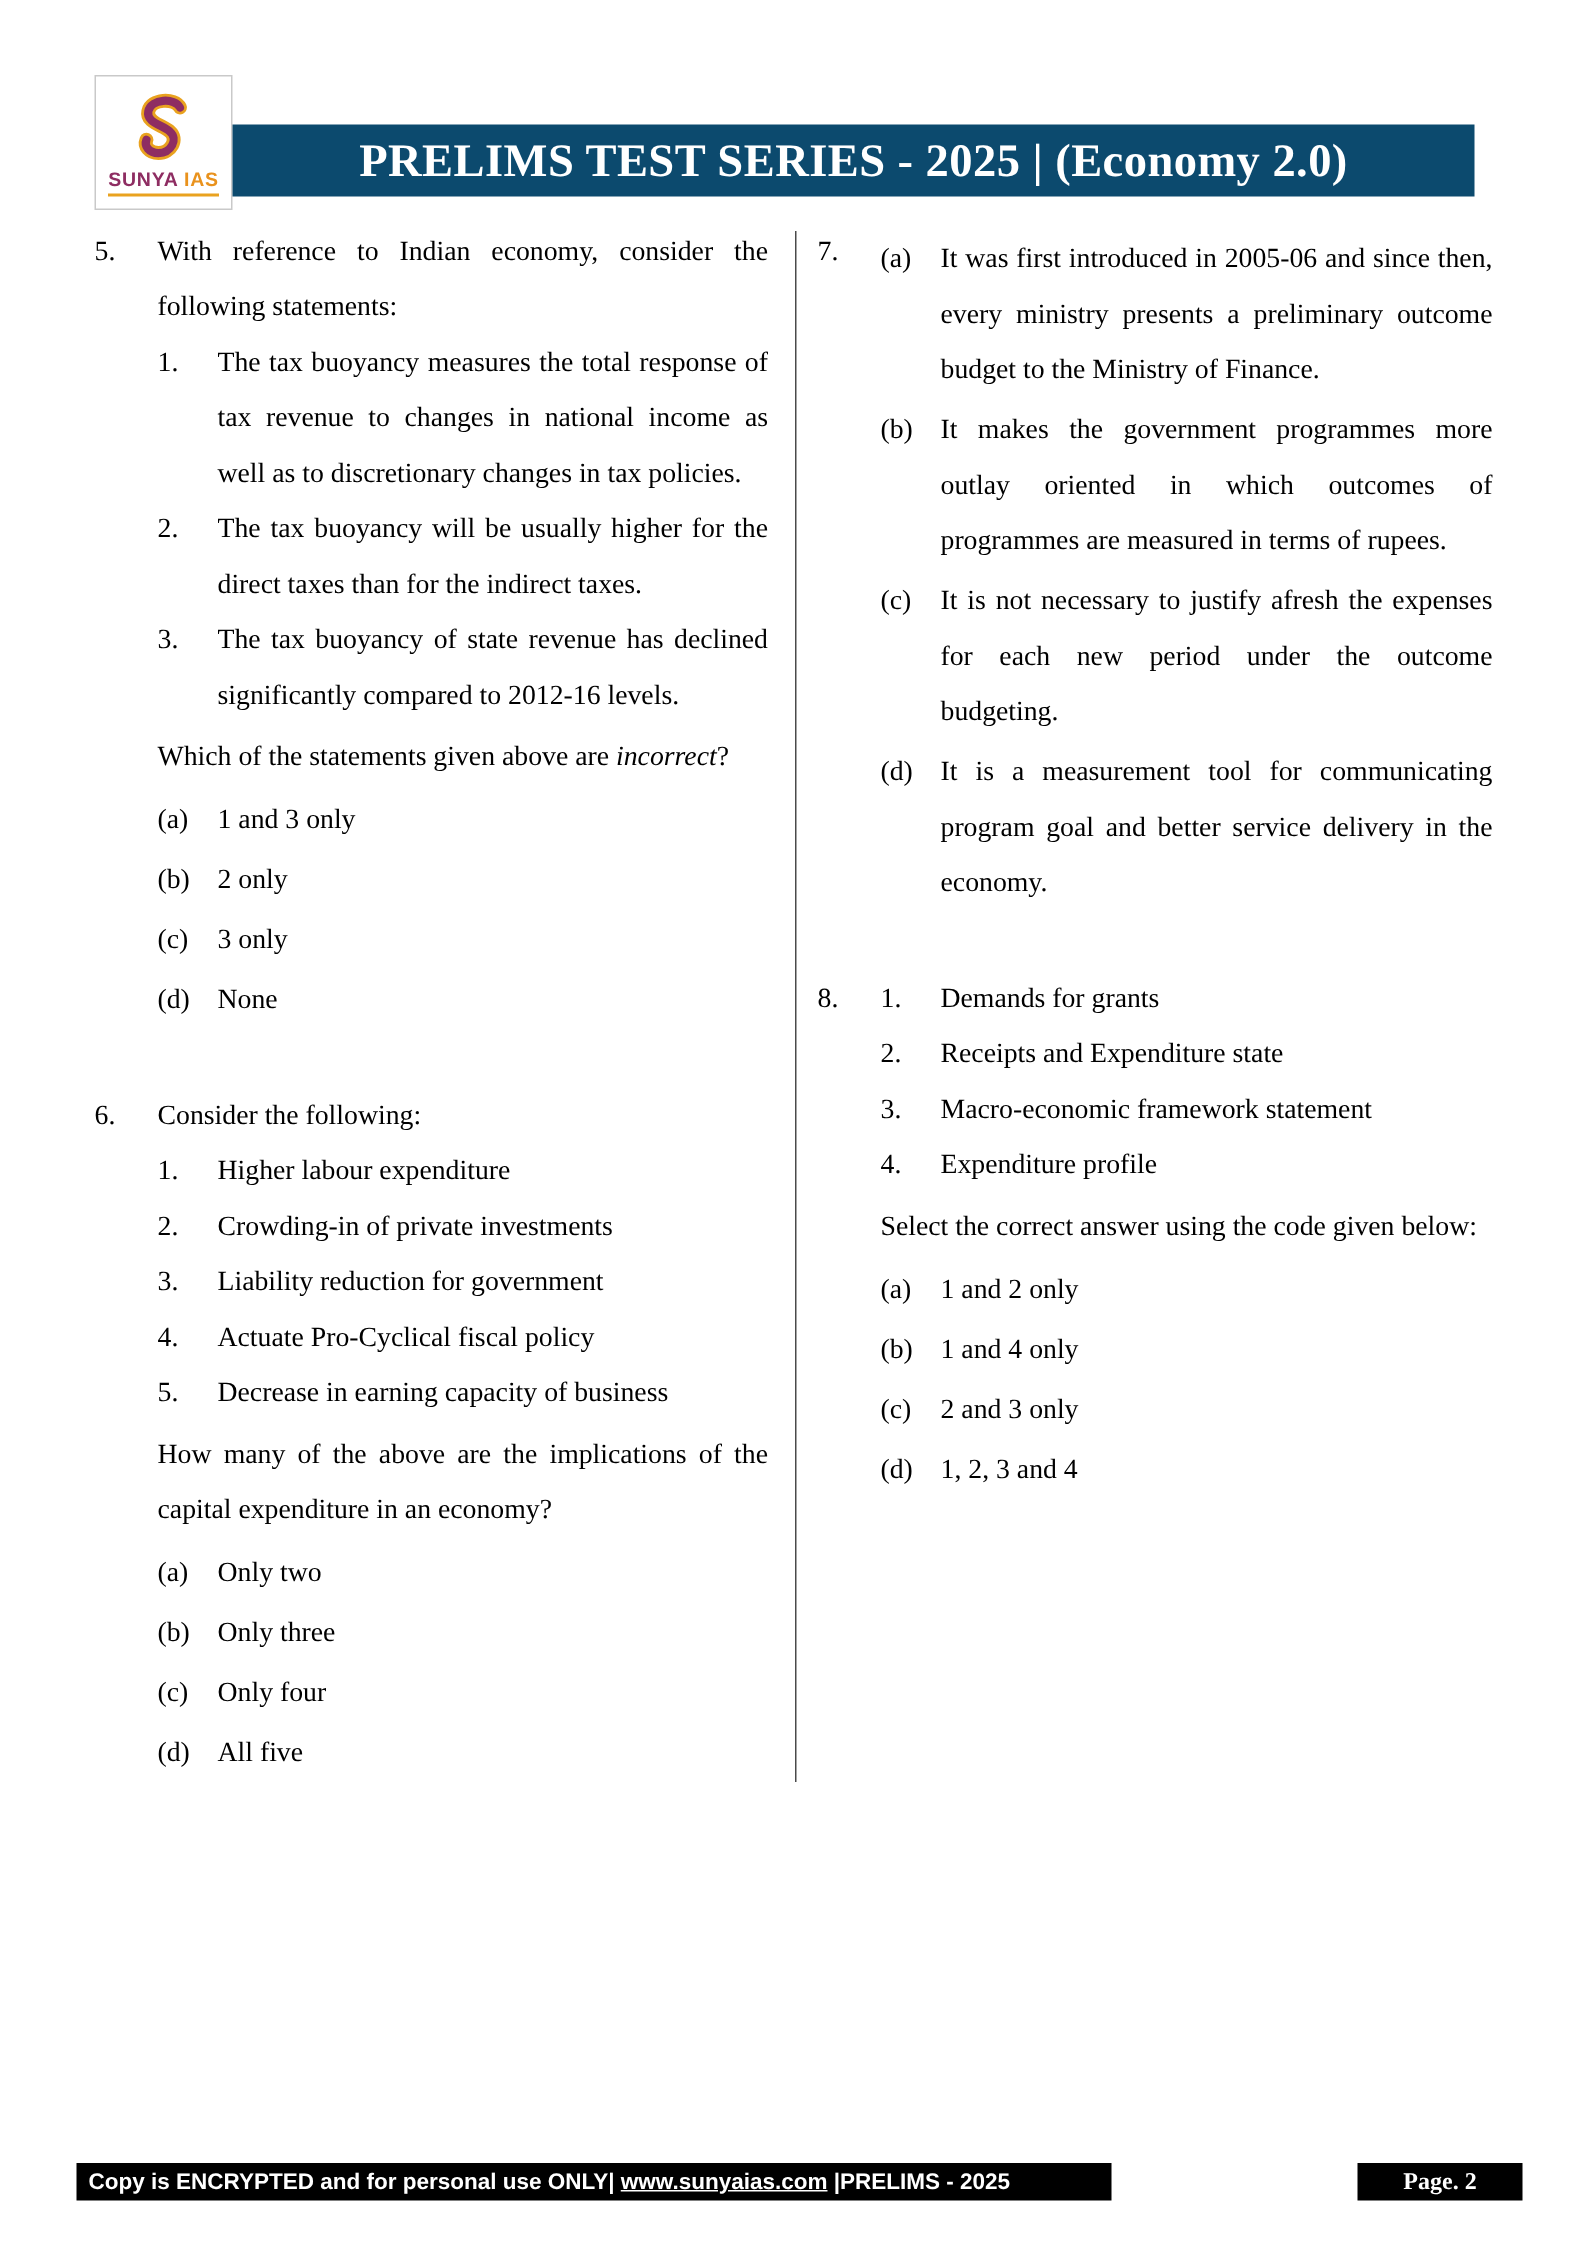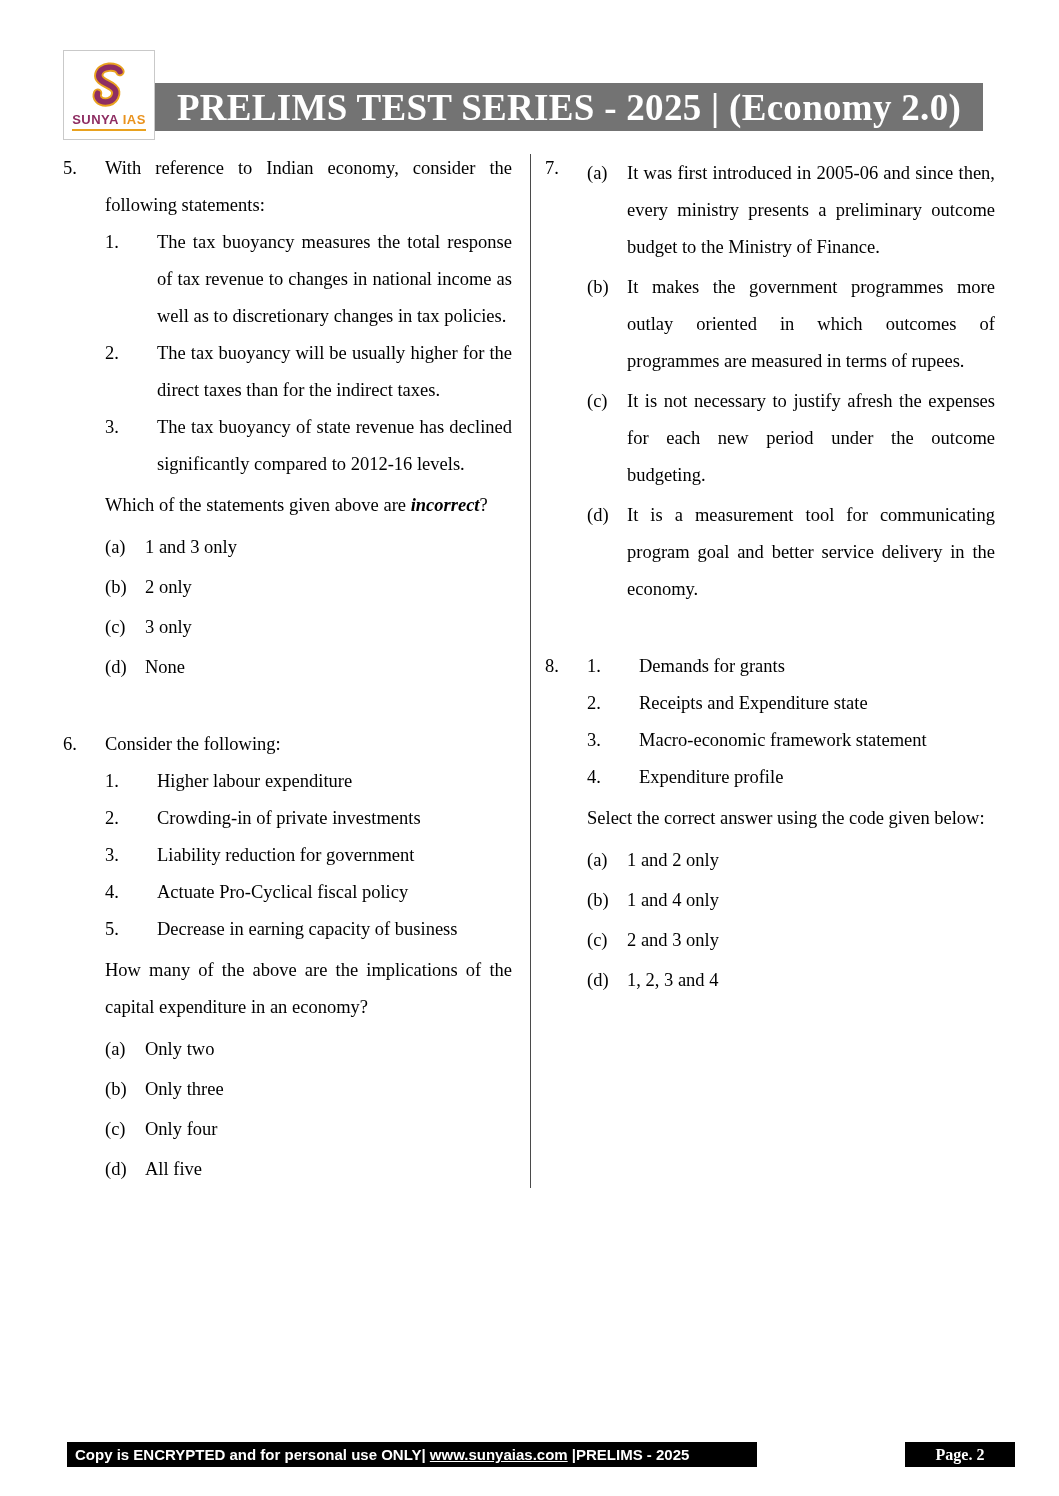--- a/index.html
+++ b/index.html
@@ -39,29 +39,29 @@
     font-size: 13px;
     letter-spacing: 0.5px;
     line-height: 1.1;
     border-bottom: 2px solid #e9a21f;
     padding-bottom: 2px;
   }
   .logo-text .sunya { color: #8e2d62; }
   .logo-text .ias { color: #e9921d; }
   .banner {
     flex: 1;
-    background: #737373;
+    background: #0c4a6e;
     color: #fff;
     margin-top: 24px;
     height: 48px;
     display: flex;
     align-items: center;
     justify-content: center;
     font-weight: bold;
-    font-size: 37px;
+    font-size: 31px;
     letter-spacing: 0.3px;
     white-space: nowrap;
   }
 
   
   .content {
     display: flex;
     padding: 10px 64px 0 63px;
     font-size: 18.5px;
     line-height: 2.0;
@@ -74,36 +74,36 @@
     flex-shrink: 0;
   }
   .col-right { width: 450px; flex-shrink: 0; }
 
   .question { display: flex; margin-bottom: 40px; }
   .question:last-child { margin-bottom: 0; }
   .q-num { width: 42px; flex-shrink: 0; }
   .q-body { flex: 1; min-width: 0; }
   .q-intro, .q-stem { text-align: justify; }
   .q-stem { margin-top: 4px; }
-  .q-stem .em-bi { font-weight: bold; font-style: italic; }
+  .q-stem .em-bi { font-weight: normal; font-style: italic; }
   .q-intro strong { font-weight: bold; }
 
   .statement { display: flex; }
   .st-num { width: 40px; flex-shrink: 0; }
-  .st-text { flex: 1; min-width: 0; text-align: justify; margin-left: 12px; }
+  .st-text { flex: 1; min-width: 0; text-align: justify; }
 
   .options { margin-top: 5px; }
   .option { display: flex; margin-top: 3px; }
   .opt-label { width: 40px; flex-shrink: 0; }
   .opt-text { flex: 1; min-width: 0; text-align: justify; }
 
   
   .footer {
     position: absolute;
-    left: 67px;
+    left: 51px;
     right: 44px;
     bottom: 29px;
     display: flex;
     align-items: stretch;
   }
   .footer-bar {
     width: 690px;
     background: #000;
     color: #fff;
     font-family: "Liberation Sans", sans-serif;

